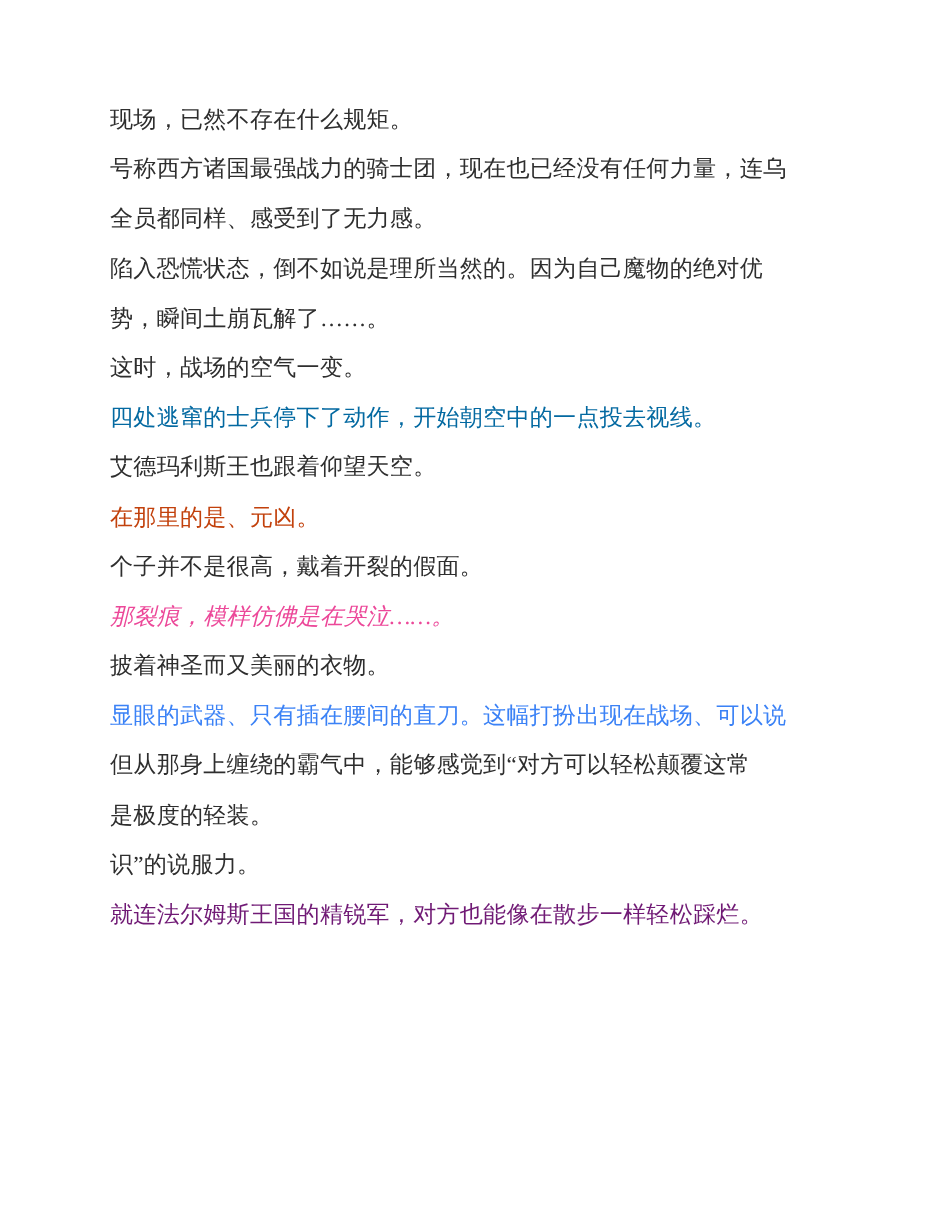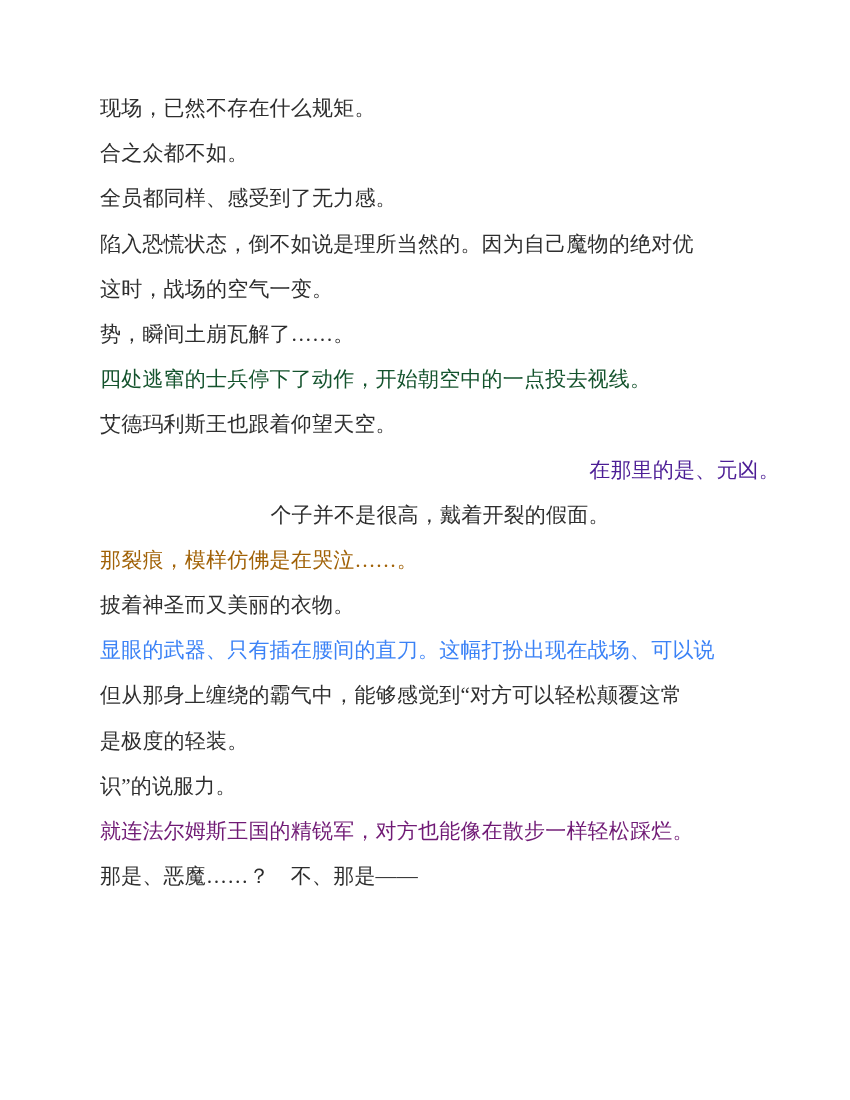--- a/index.html
+++ b/index.html
@@ -34,31 +34,30 @@
     white-space: pre;
     text-align: left;
   }
 </style>
 </head>
 <body style="background: rgb(255, 255, 255);">
 
 <div class="page">
   <div class="text-block">
     <div class="text-line" style="color: rgb(46, 46, 46);">现场，已然不存在什么规矩。</div>
-    <div class="text-line" style="color: rgb(46, 46, 46);">合之众都不如。</div>
+    <div class="text-line" style="color: rgb(46, 46, 46);">号称西方诸国最强战力的骑士团，现在也已经没有任何力量，连乌</div>
     <div class="text-line" style="color: rgb(46, 46, 46);">全员都同样、感受到了无力感。</div>
     <div class="text-line" style="color: rgb(46, 46, 46);">陷入恐慌状态，倒不如说是理所当然的。因为自己魔物的绝对优</div>
+    <div class="text-line" style="color: rgb(46, 46, 46);">势，瞬间土崩瓦解了……。</div>
     <div class="text-line" style="color: rgb(46, 46, 46);">这时，战场的空气一变。</div>
-    <div class="text-line" style="color: rgb(46, 46, 46);">势，瞬间土崩瓦解了……。</div>
-    <div class="text-line" style="color: #14532d;">四处逃窜的士兵停下了动作，开始朝空中的一点投去视线。</div>
+    <div class="text-line" style="color: #0369a1;">四处逃窜的士兵停下了动作，开始朝空中的一点投去视线。</div>
     <div class="text-line" style="color: rgb(46, 46, 46);">艾德玛利斯王也跟着仰望天空。</div>
-    <div class="text-line" style="color: #4c1d95; text-align: right;">在那里的是、元凶。</div>
-    <div class="text-line" style="color: rgb(46, 46, 46); text-align: center;">个子并不是很高，戴着开裂的假面。</div>
-    <div class="text-line" style="color: #a16207;">那裂痕，模样仿佛是在哭泣……。</div>
+    <div class="text-line" style="color: #c2410c;">在那里的是、元凶。</div>
+    <div class="text-line" style="color: rgb(46, 46, 46);">个子并不是很高，戴着开裂的假面。</div>
+    <div class="text-line" style="color: #ec4899; font-style: italic;">那裂痕，模样仿佛是在哭泣……。</div>
     <div class="text-line" style="color: rgb(46, 46, 46);">披着神圣而又美丽的衣物。</div>
     <div class="text-line" style="color: #3b82f6;">显眼的武器、只有插在腰间的直刀。这幅打扮出现在战场、可以说</div>
     <div class="text-line" style="color: rgb(46, 46, 46);">但从那身上缠绕的霸气中，能够感觉到“对方可以轻松颠覆这常</div>
     <div class="text-line" style="color: rgb(46, 46, 46);">是极度的轻装。</div>
     <div class="text-line" style="color: rgb(46, 46, 46);">识”的说服力。</div>
     <div class="text-line" style="color: #701a75;">就连法尔姆斯王国的精锐军，对方也能像在散步一样轻松踩烂。</div>
-    <div class="text-line" style="color: rgb(46, 46, 46);">那是、恶魔……？　不、那是——</div>
   </div>
 </div>
 
 </body></html>

